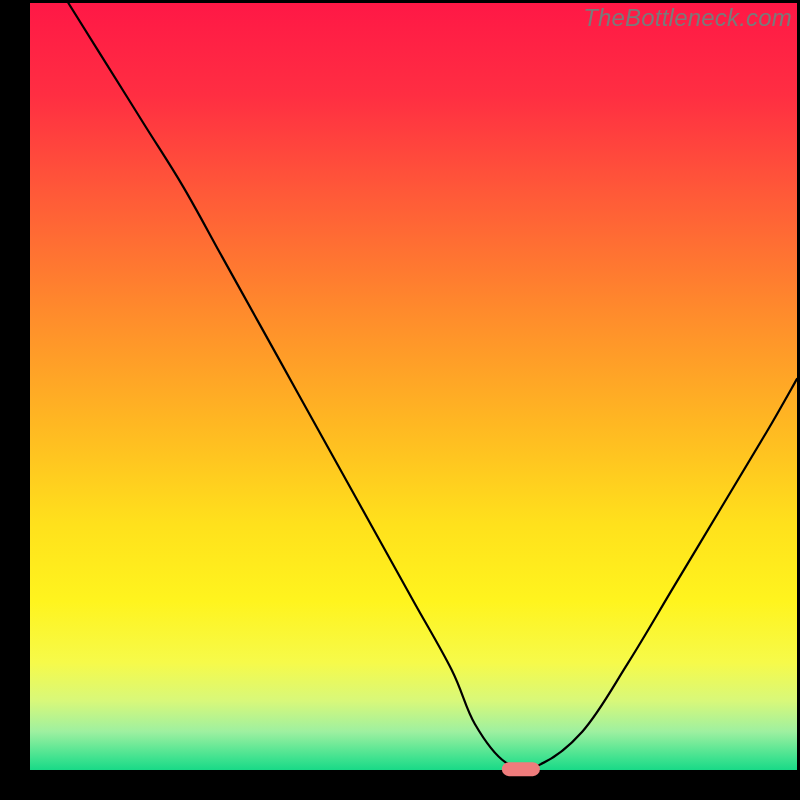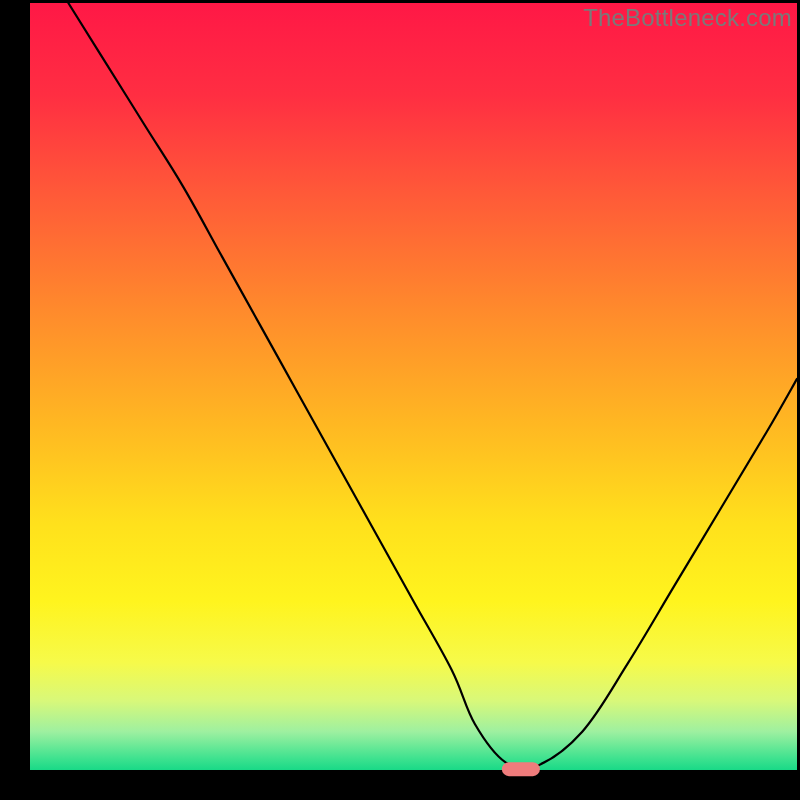--- a/index.html
+++ b/index.html
@@ -8,20 +8,21 @@
     background: #000;
     width: 800px;
     height: 800px;
     overflow: hidden;
   }
   .container {
     width: 800px;
     height: 800px;
     position: relative;
     background: #000;
+    font-style: italic;
   }
   .watermark {
     position: absolute;
     top: 4px;
     right: 8px;
     color: #7a7a7a;
     font-family: Arial, Helvetica, sans-serif;
     font-size: 24px;
     font-weight: 400;
     z-index: 10;

